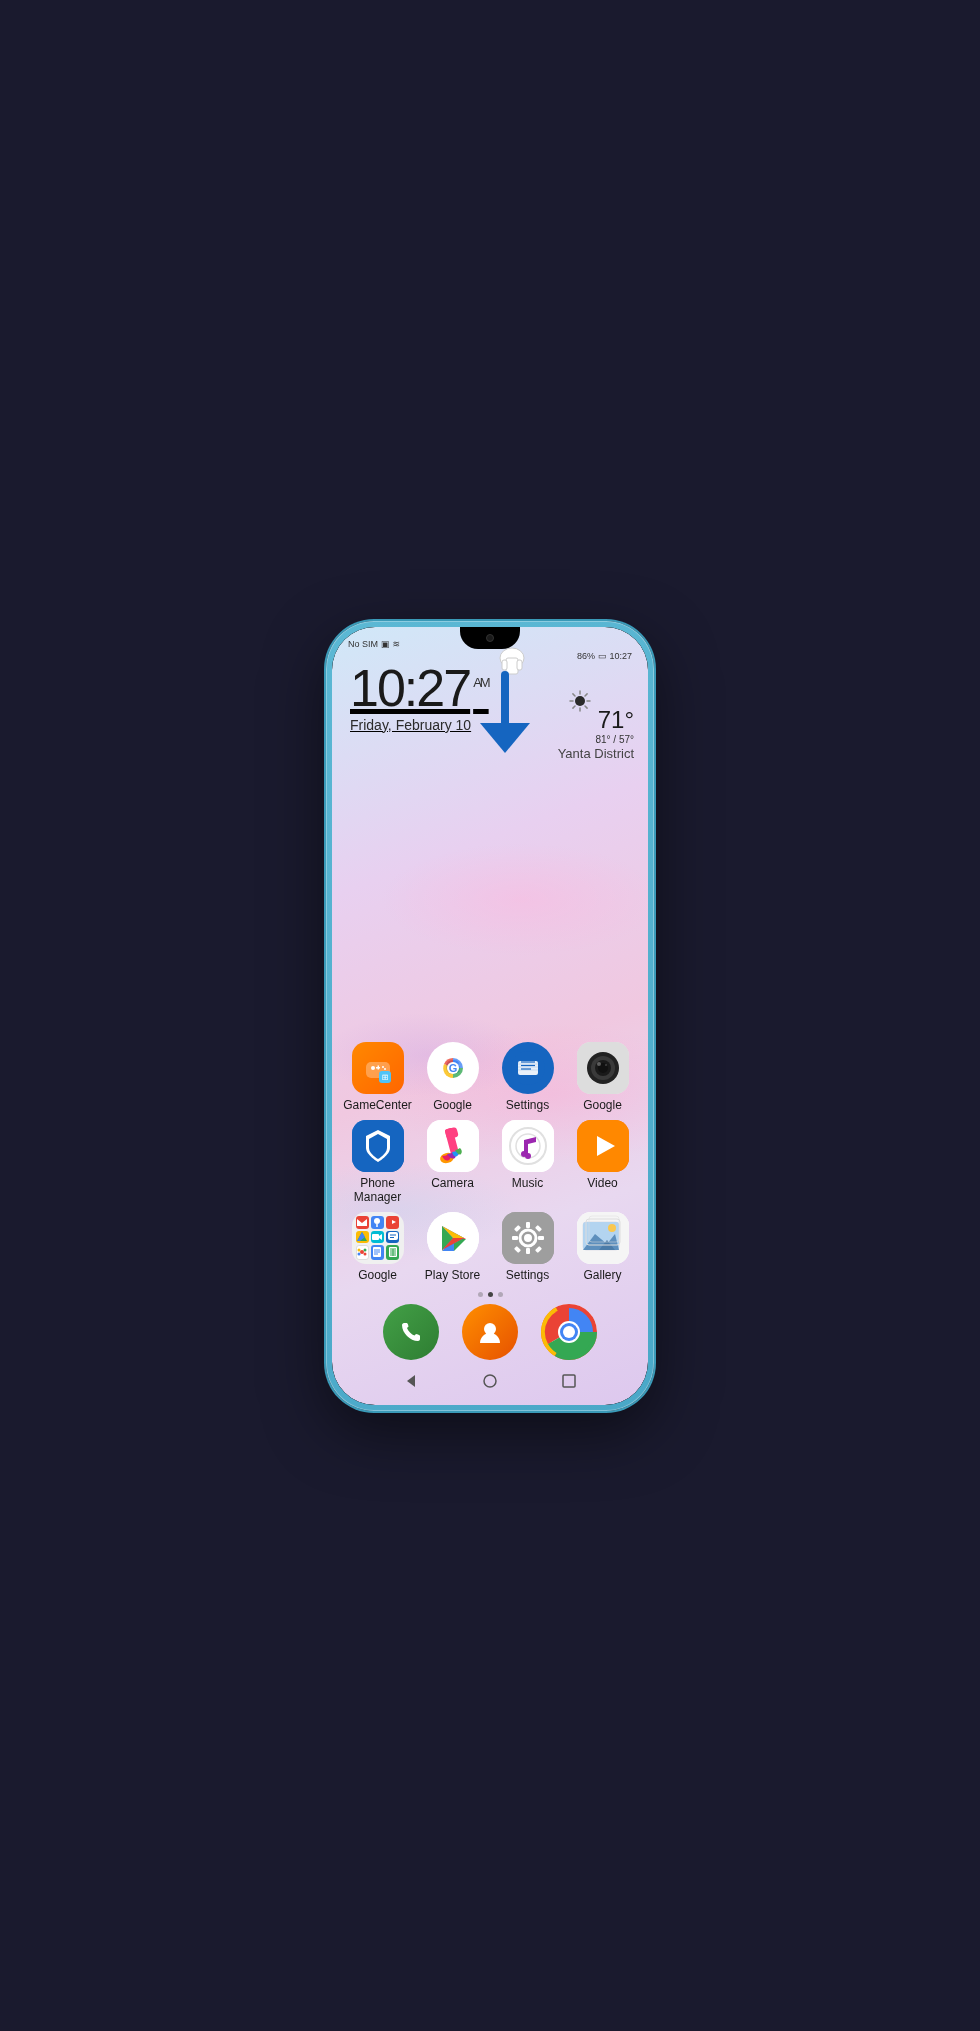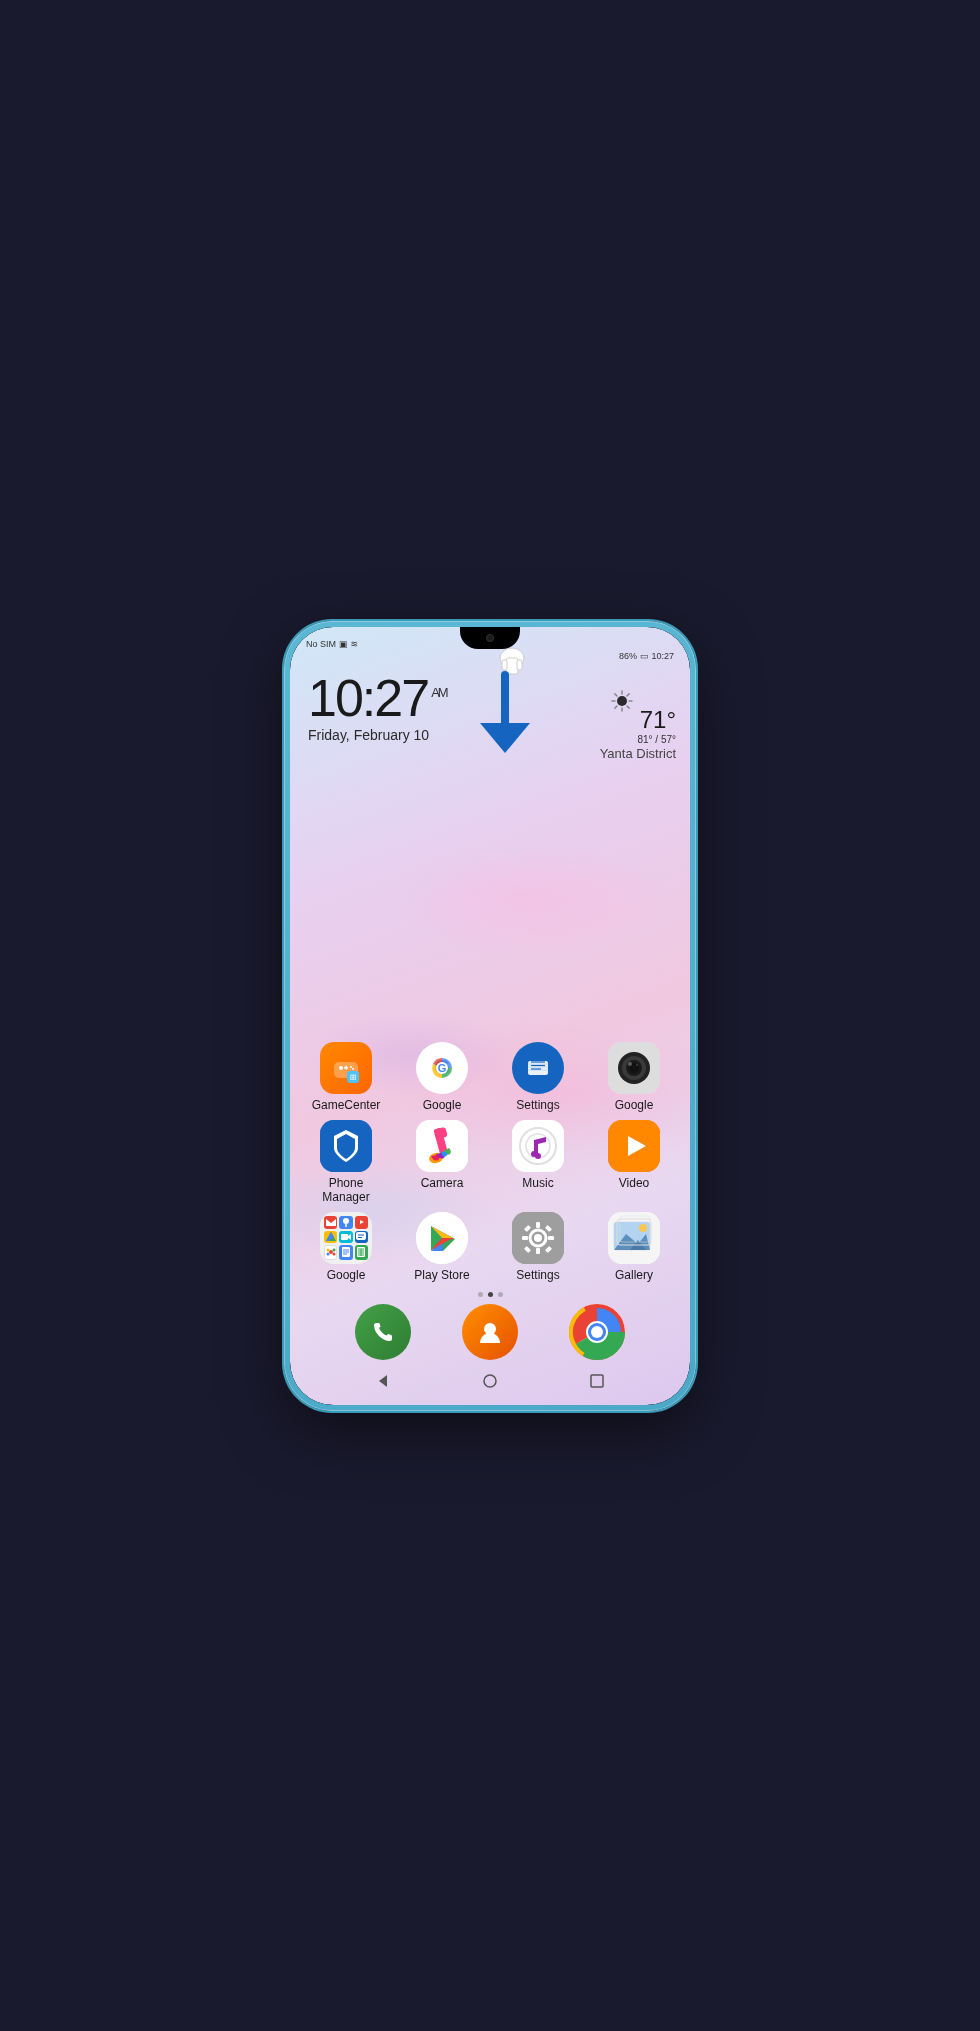--- a/index.html
+++ b/index.html
@@ -5,21 +5,21 @@
     * { margin: 0; padding: 0; box-sizing: border-box; }
     body {
       background: #1a1a2e;
       display: flex;
       justify-content: center;
       align-items: center;
       min-height: 100vh;
       font-family: -apple-system, 'Helvetica Neue', sans-serif;
     }
     .phone-outer {
-      width: 412px;
+      width: 328px;
       height: 790px;
       background: linear-gradient(160deg, #5bb8d4 0%, #4aa8c8 100%);
       border-radius: 48px;
       padding: 6px;
       box-shadow: 0 0 0 2px #3a9ab8, 0 20px 60px rgba(0,0,0,0.5), inset 0 0 0 1px rgba(255,255,255,0.3);
       position: relative;
     }
     .phone-inner {
       width: 100%;
       height: 100%;
@@ -91,23 +91,24 @@
     .camera-dot {
       width: 8px;
       height: 8px;
       background: #1a1a1a;
       border-radius: 50%;
       border: 1px solid #333;
     }
     
     .clock-widget {
       position: absolute;
-      top: 45px;
+      top: 35px;
       left: 18px;
       z-index: 5;
+      text-decoration: underline;
     }
     .clock-time {
       font-size: 52px;
       font-weight: 300;
       color: #1a1a1a;
       line-height: 1;
       letter-spacing: -2px;
     }
     .clock-ampm {
       font-size: 13px;

